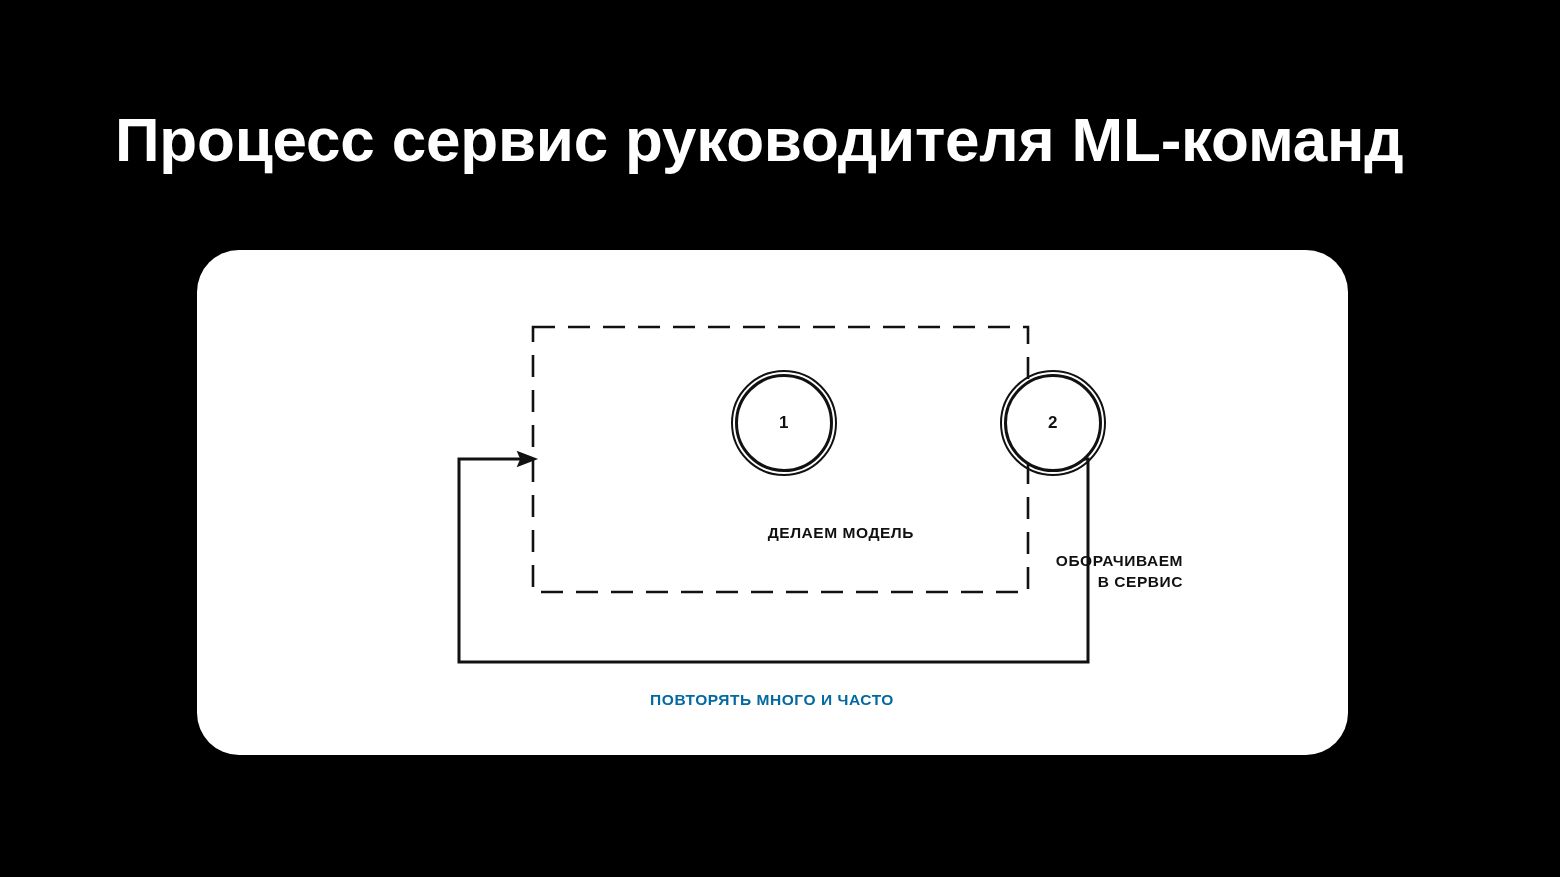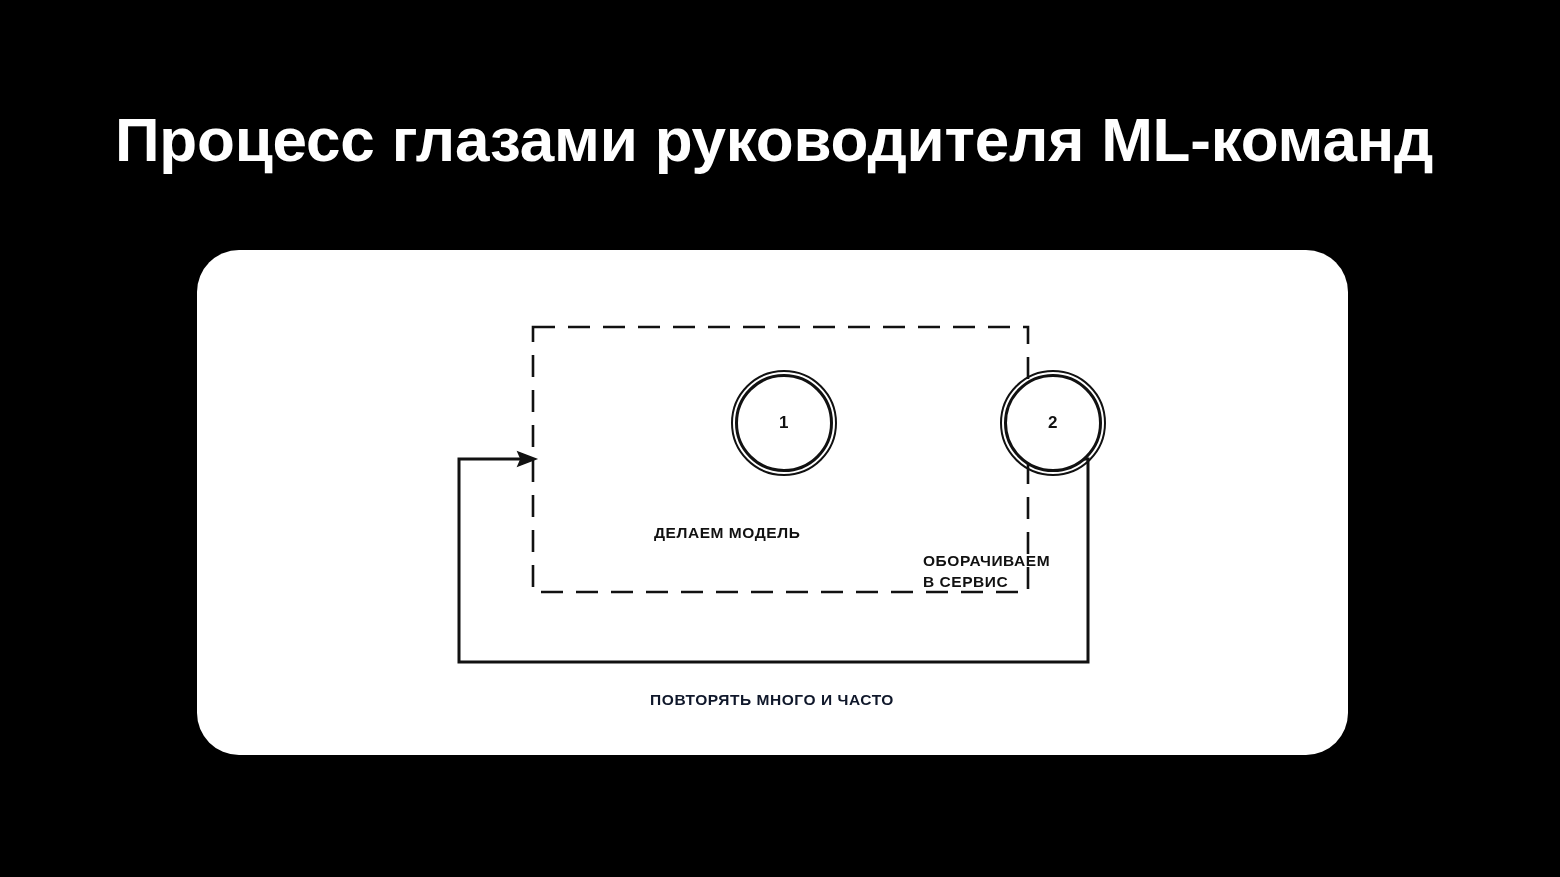--- a/index.html
+++ b/index.html
@@ -102,21 +102,21 @@
     color: #111111;
     letter-spacing: 0.3px;
   }
 
   #node-1 { left: 534px; top: 120px; }
   #node-2 { left: 803px; top: 120px; }
 
   
   .step-label {
     position: absolute;
-    text-align: left;
+    text-align: right;
     font-family: "Liberation Sans", sans-serif;
     font-size: 15.5px;
     font-weight: 700;
     color: #111111;
     letter-spacing: 0.55px;
     line-height: 21px;
     text-transform: uppercase;
     white-space: pre-line;
   }
   #label-1 { left: 457px; top: 272px; width: 260px; }
@@ -125,32 +125,32 @@
   
   #loop-caption {
     position: absolute;
     left: 275px;
     top: 441px;
     width: 600px;
     text-align: center;
     font-family: "Liberation Sans", sans-serif;
     font-size: 15.5px;
     font-weight: 700;
-    color: #0f172a;
+    color: #0369a1;
     letter-spacing: 0.55px;
     text-transform: uppercase;
     white-space: nowrap;
   }
 </style>
 </head>
 <body>
 
 <div id="slide">
 
-  <h1 id="slide-title">Процесс глазами руководителя ML-команд</h1>
+  <h1 id="slide-title">Процесс сервис руководителя ML-команд</h1>
 
   <div id="diagram-card">
 
     <svg id="diagram-svg" viewBox="0 0 1151 505">
 
       <rect x="336" y="77" width="495" height="265" fill="none" stroke="#111111" stroke-width="2.6" stroke-dasharray="22 13" stroke-linecap="butt"></rect>
 
       <path d="M 543 161 L 605 161 L 605 151 L 623 174 L 605 197 L 605 187 L 543 187 Z" fill="#ffffff" stroke="#111111" stroke-width="3" stroke-linejoin="miter"></path>
 
       <path d="M 831 209 L 891 209 L 891 412 L 262 412 L 262 209 L 327 209" fill="none" stroke="#111111" stroke-width="3" stroke-linejoin="miter" stroke-linecap="butt"></path>

